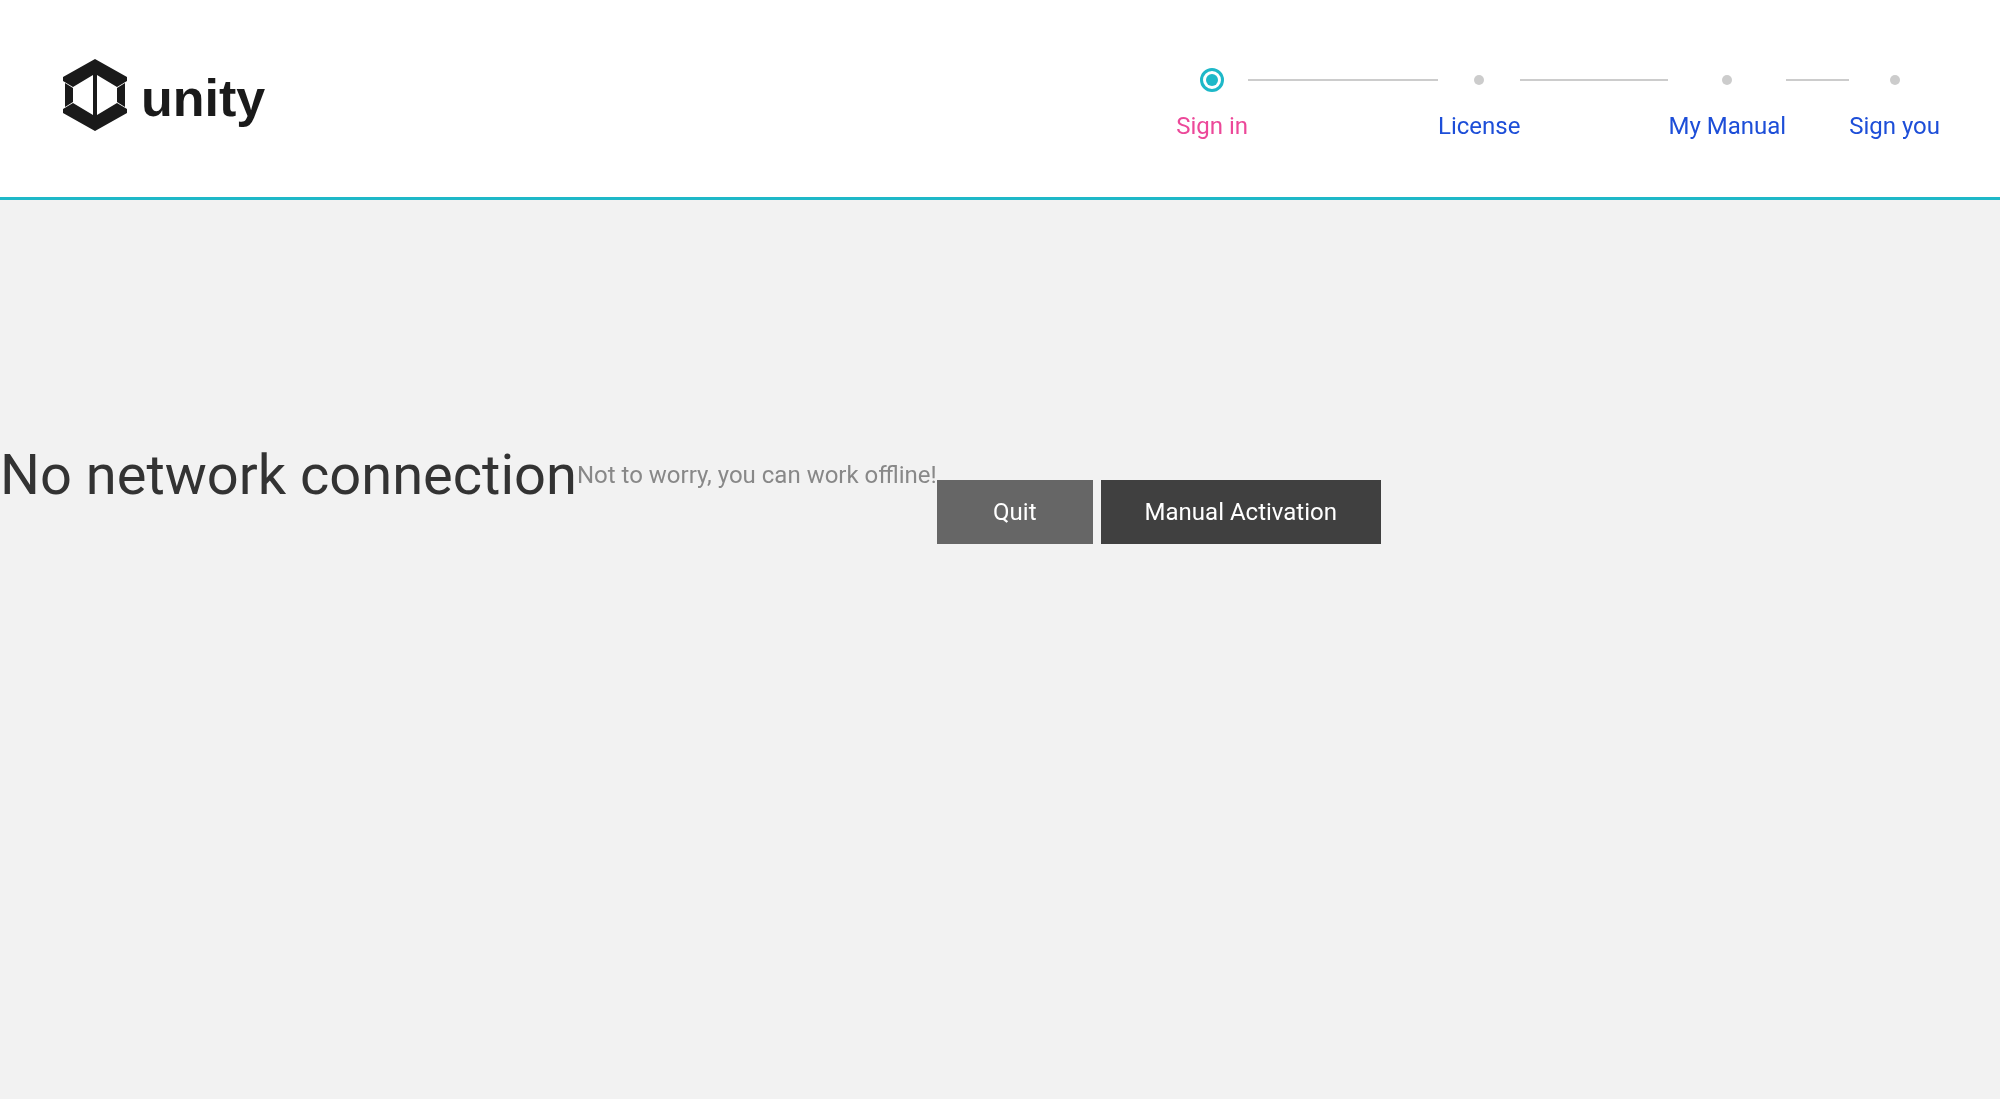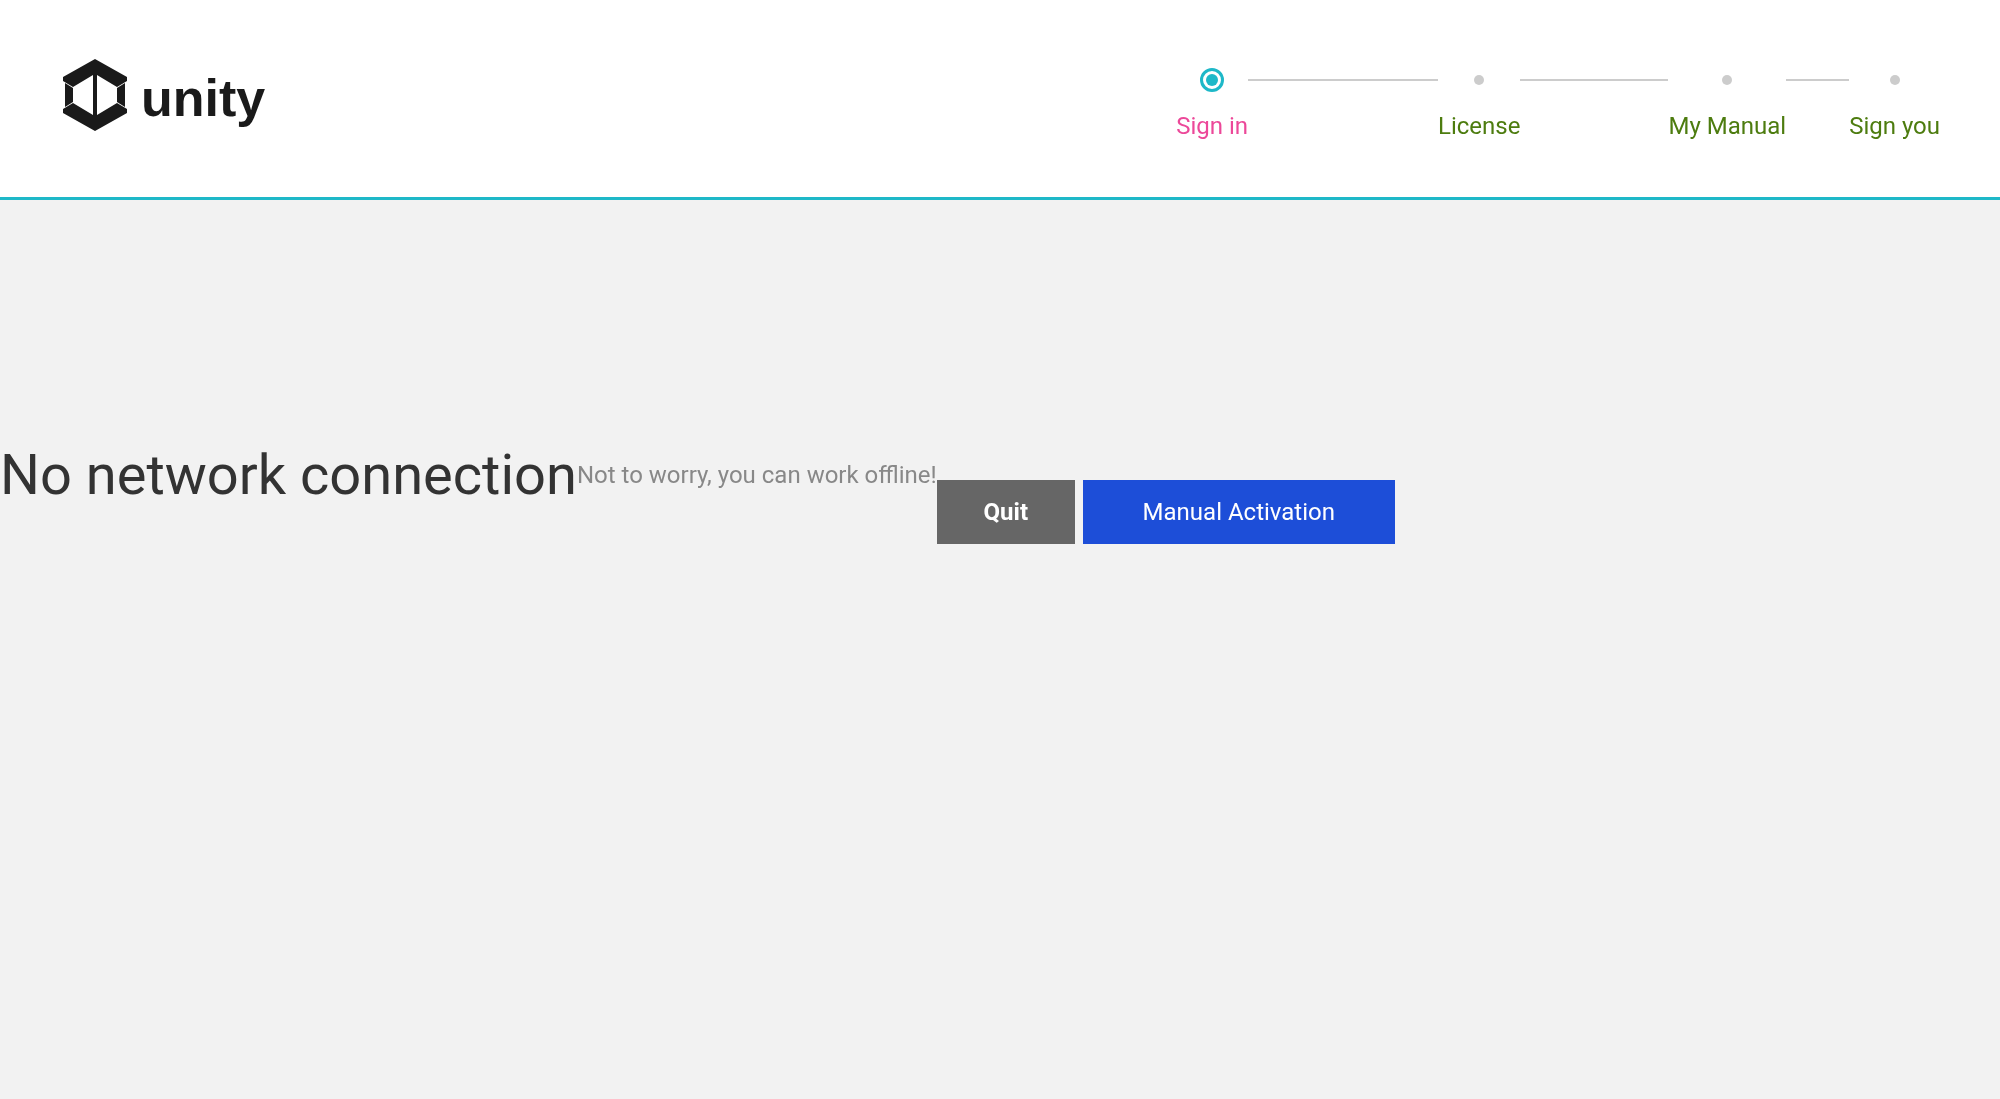--- a/index.html
+++ b/index.html
@@ -69,21 +69,21 @@
     }
     .step:not(.active) .step-node {
       width: 10px;
       height: 10px;
       margin-top: 7px;
       margin-bottom: 7px;
     }
     .step-label {
       margin-top: 20px;
       font-size: 24px;
-      color: #4d7c0f;
+      color: #1d4ed8;
       white-space: nowrap;
     }
     .step.active .step-label {
       color: #ec4899;
     }
     .step-line {
       height: 2px;
       background: #cccccc;
       width: 90px;
       margin-top: 11px;
@@ -122,26 +122,25 @@
       color: #ffffff;
       cursor: pointer;
       font-family: inherit;
       padding: 0 32px;
       display: flex;
       align-items: center;
       justify-content: center;
     }
     .btn-secondary {
       background: #666666;
-      width: 138px;
-      font-weight: bold;
+      width: 156px;
     }
     .btn-primary {
-      background: #1d4ed8;
-      width: 312px;
+      background: #404040;
+      width: 280px;
     }
   </style>
 </head>
 <body>
 
 <div class="header">
   <div class="logo-wrap">
     <svg viewBox="0 0 230 90">
       <g transform="translate(0,5)">
         <path d="M 40 0 L 72 18 L 72 22 L 62 28 L 42 16 L 42 56 L 62 44 L 72 50 L 72 54 L 40 72 L 8 54 L 8 50 L 18 44 L 38 56 L 38 16 L 18 28 L 8 22 L 8 18 Z" fill="#1a1a1a"></path>

